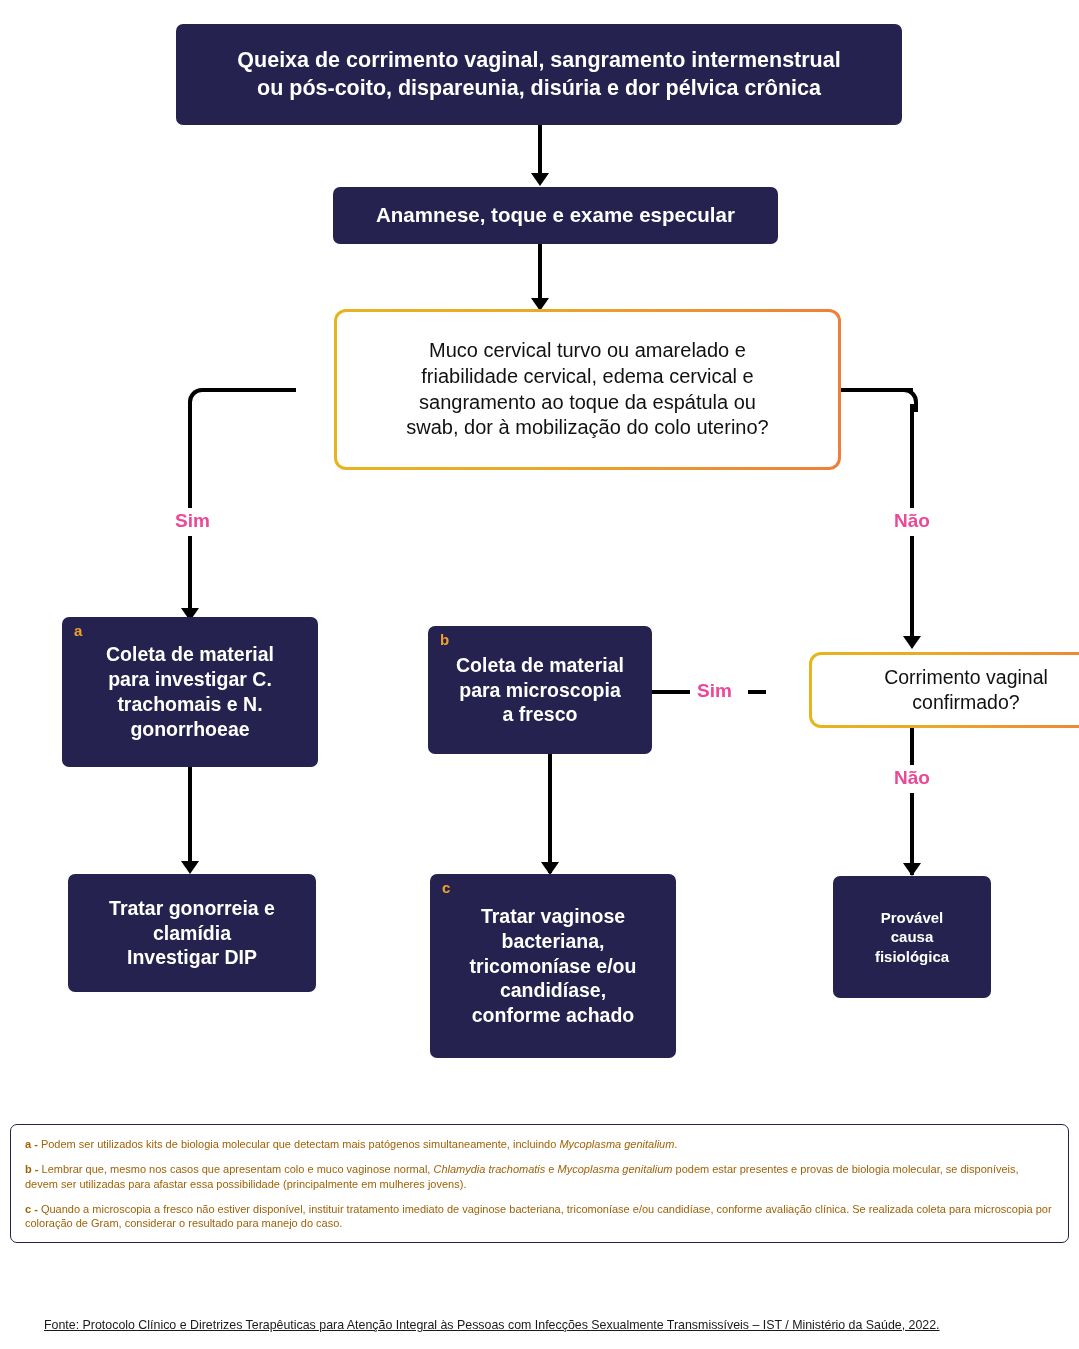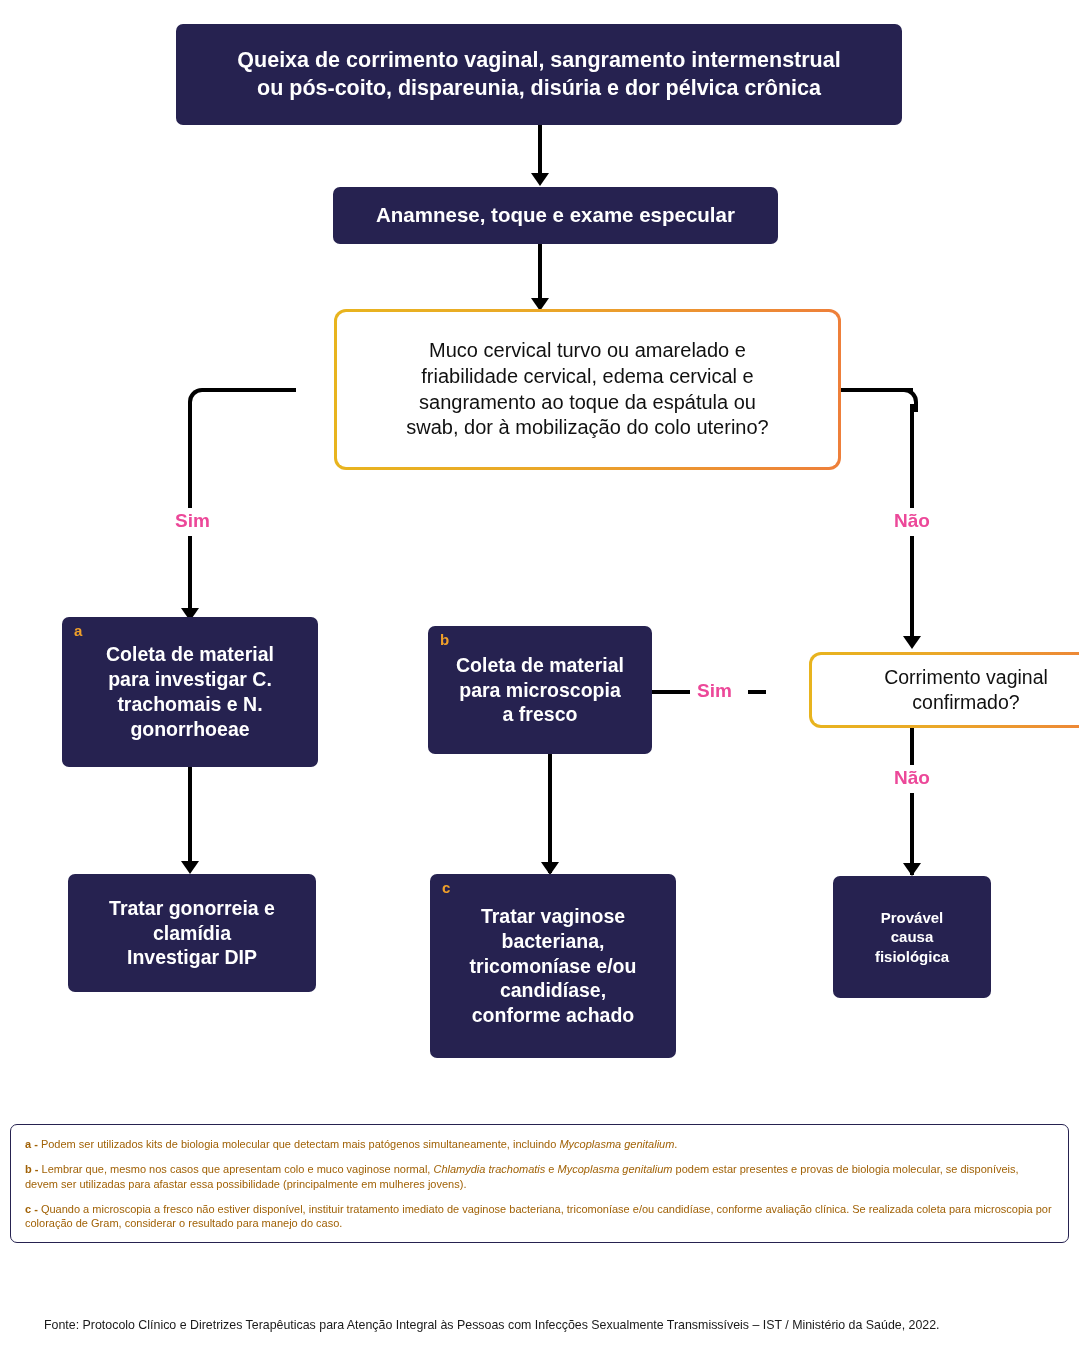--- a/index.html
+++ b/index.html
@@ -135,20 +135,21 @@
   .note:last-child { margin-bottom: 0; }
   .note b { font-weight: bold; }
   .note i { font-style: italic; }
 
   #source {
     position: absolute;
     left: 44px;
     top: 1318px;
     font-size: 12.4px;
     color: #1a1a1a;
+    text-decoration: underline;
   }
 </style>
 </head>
 <body>
 
 <div id="canvas">
 
   <div class="conn v-line" style="left:538px; top:124px; height:54px;"></div>
   <div class="arrowhead" style="left:531px; top:173px;"></div>
 

